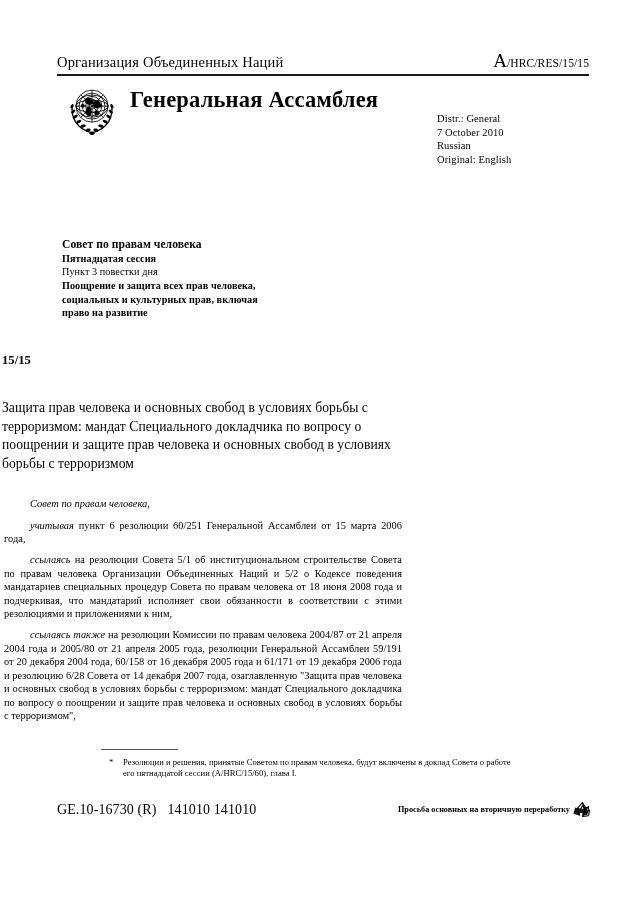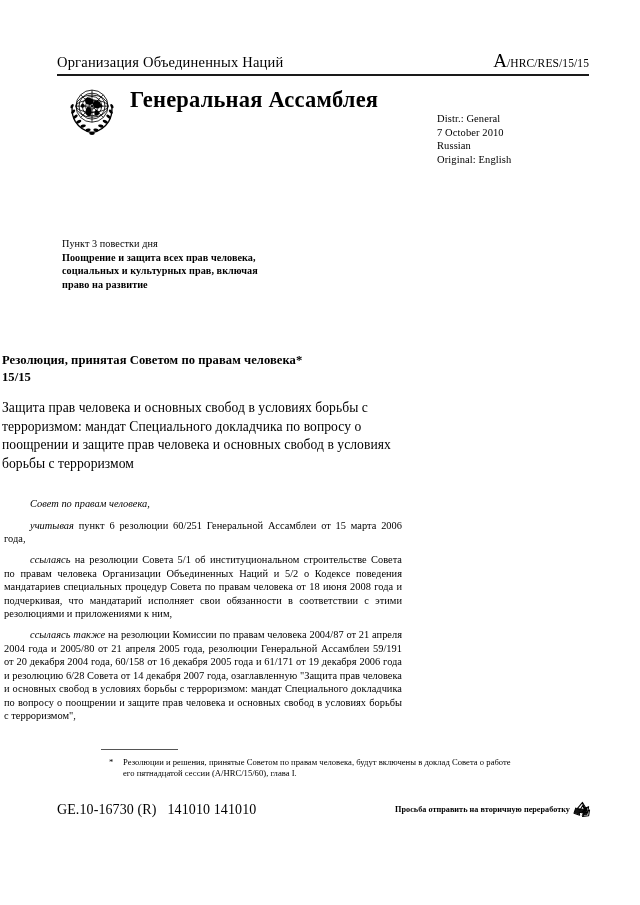--- a/index.html
+++ b/index.html
@@ -280,28 +280,29 @@
       <div class="distr-block">
         <div>Distr.: General</div>
         <div>7 October 2010</div>
         <div>Russian</div>
         <div>Original: English</div>
       </div>
     </div>
   </div>
 
   <div class="session-block">
+    <div class="council">Совет по правам человека</div>
+    <div>Пятнадцатая сессия</div>
     <div class="light">Пункт 3 повестки дня</div>
     <div class="agenda-head">Поощрение и защита всех прав человека,</div>
     <div>социальных и культурных прав, включая</div>
     <div>право на развитие</div>
   </div>
 
   <div class="res-line">
-    <div>Резолюция, принятая Советом по правам человека*</div>
     <div>15/15</div>
   </div>
 
   <div class="res-title">Защита прав человека и основных свобод в условиях борьбы с терроризмом: мандат Специального докладчика по вопросу о поощрении и защите прав человека и основных свобод в условиях борьбы с терроризмом</div>
 
   <div class="body-text">
     <p class="tight">
       <em>Совет по правам человека,</em>
     </p>
     <p><em>учитывая</em><span> пункт 6 резолюции 60/251 Генеральной Ассамблеи от 15 марта 2006 года,</span></p>
@@ -315,21 +316,21 @@
     <span class="fn-body">Резолюции и решения, принятые Советом по правам человека, будут включены в доклад Совета о работе его пятнадцатой сессии (A/HRC/15/60), глава I.</span>
   </div>
 
   <div class="footer">
     <div class="job-no">
       <span>GE.10-16730</span>
       <span>(R)</span><span class="sp"></span><span>141010</span>
       <span>141010</span>
     </div>
     <div class="recycle">
-      <span class="recycle-text">Просьба отправить на вторичную переработку</span>
+      <span class="recycle-text">Просьба основных на вторичную переработку</span>
       <svg class="recycle-icon" viewBox="0 0 40 36">
         <g fill="none" stroke="#000" stroke-width="2.2" stroke-linejoin="round">
           <path d="M20 3 L27 15 L33 12 L31 25 L19 23 L25 19 L20 10 L15 19 L9 16 Z"></path>
           <path d="M6 14 L2 26 L14 30 L13 24 L24 26 L20 33 L33 31 L35 19 L29 22"></path>
         </g>
         <g fill="#000">
           <path d="M20 4 L26 15 L31 12.5 L29.5 23 L20.5 21.5 L24.5 19 L20 10.5 Z"></path>
           <path d="M5.5 15 L2.5 25.5 L13 29 L12.5 24 L21 25.5 L18 31 L30 29.5 L33 20 L28 22.5 L25 17 L12 15.5 Z" opacity="0.92"></path>
         </g>
       </svg>

